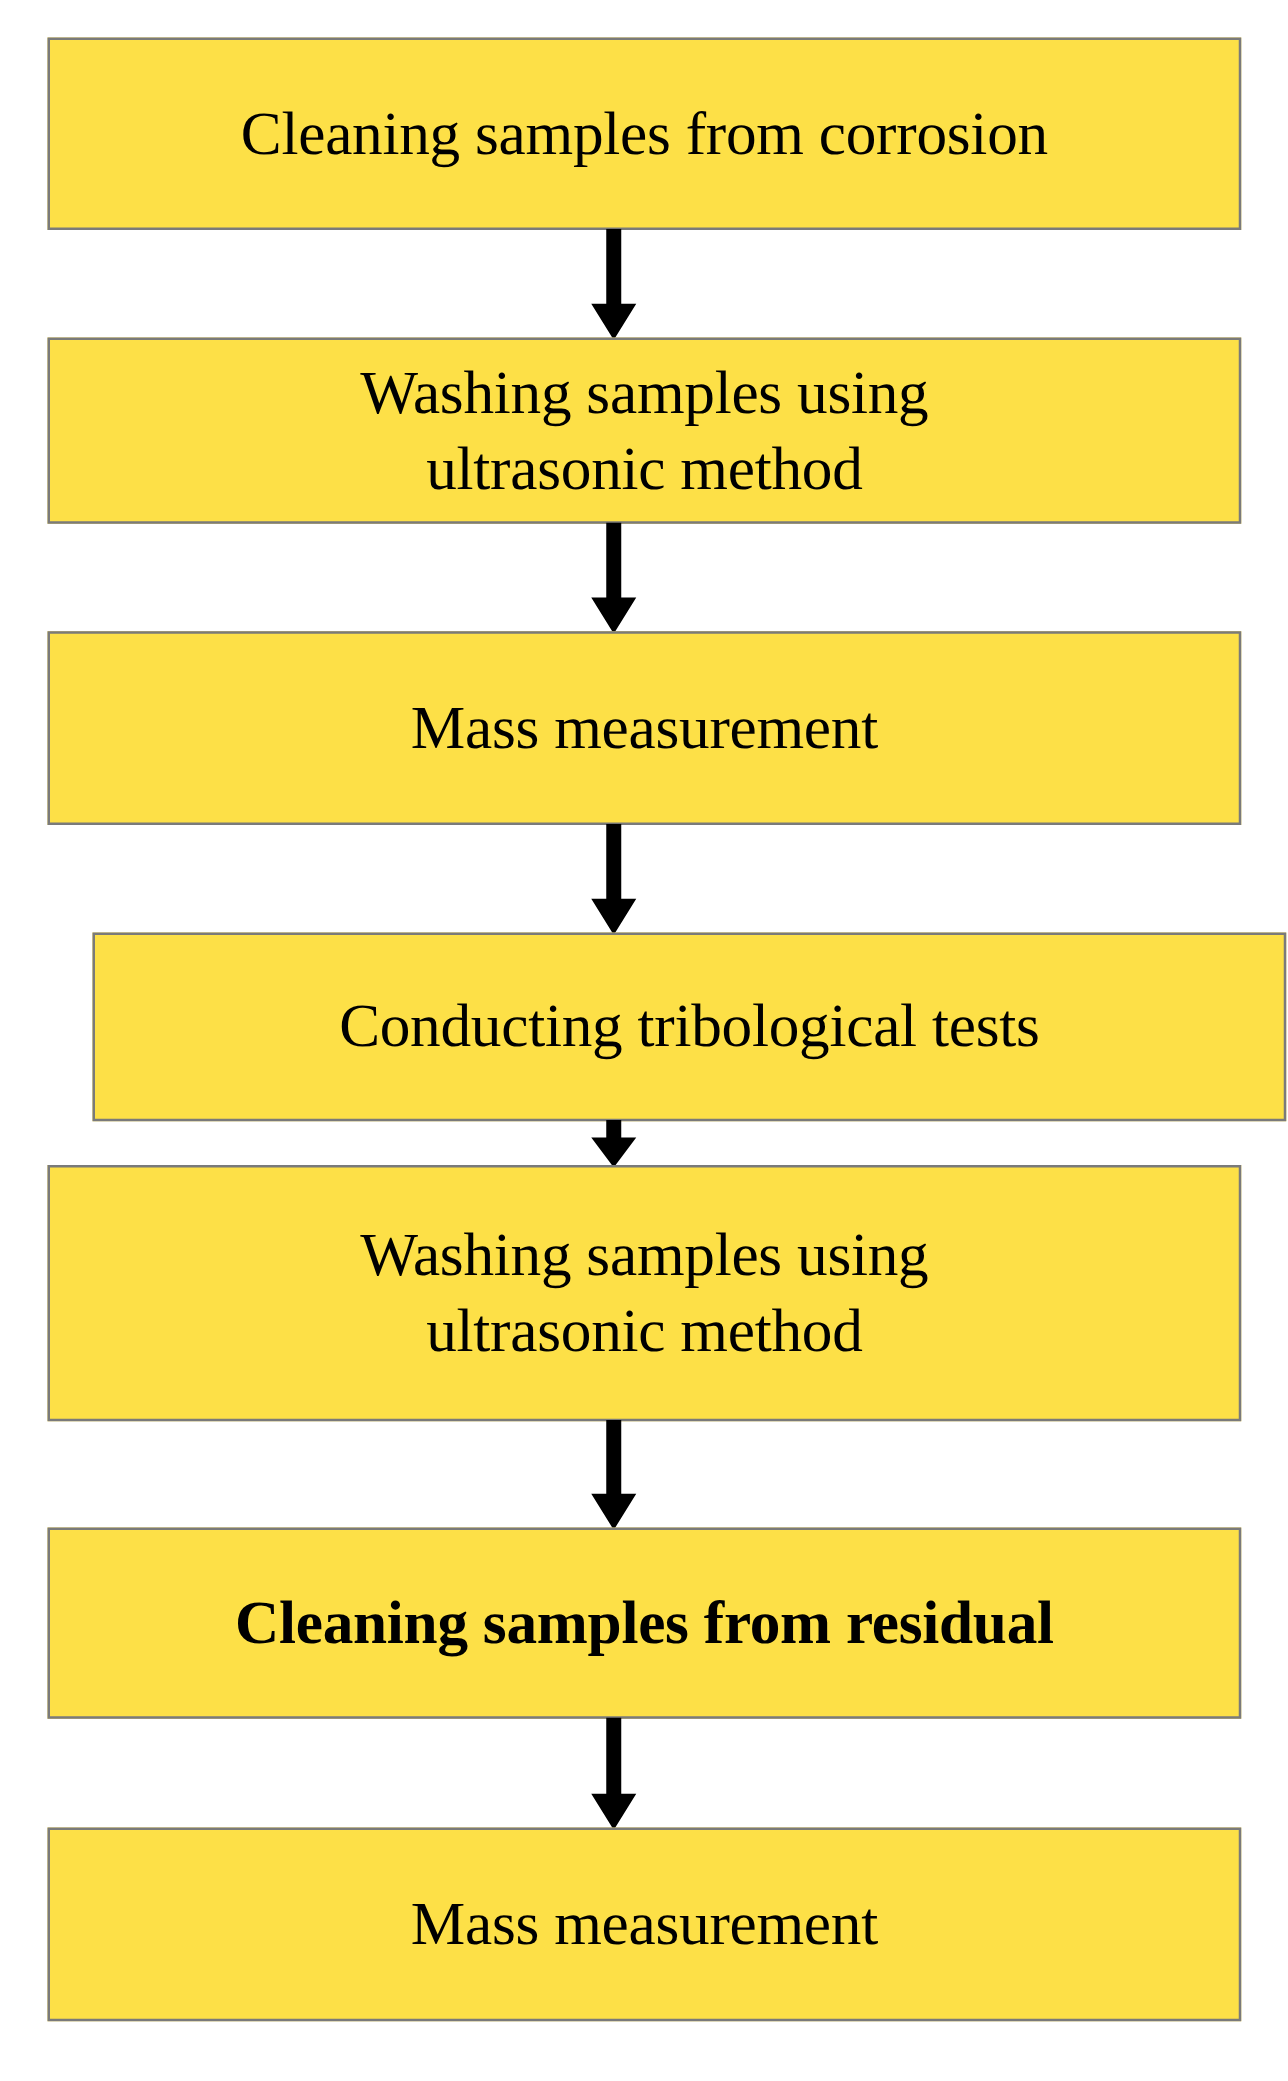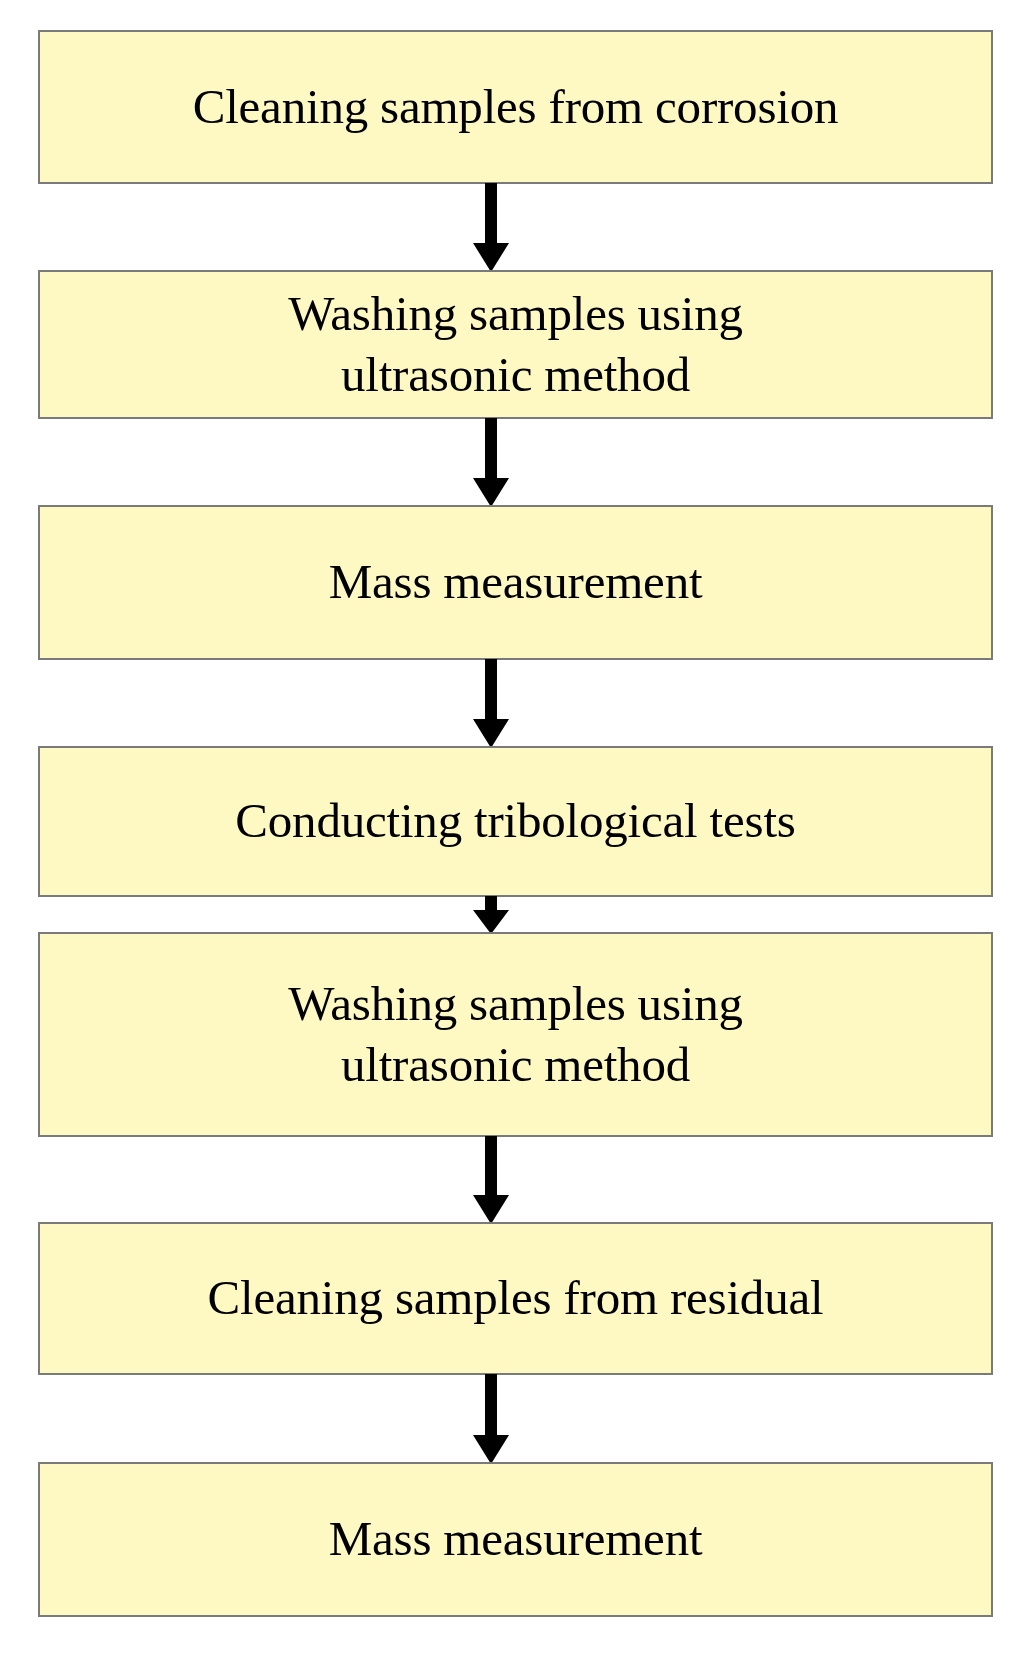--- a/index.html
+++ b/index.html
@@ -22,21 +22,21 @@
     width: 1030px;
     height: 1665px;
   }
 
   .node {
     position: absolute;
     left: 38px;
     width: 955px;
     box-sizing: border-box;
     border: 2px solid #7a7a7a;
-    background: #fef9c3;
+    background: #fde047;
     display: flex;
     align-items: center;
     justify-content: center;
     text-align: center;
     color: #000000;
     font-size: 49px;
     line-height: 1.24;
     letter-spacing: -0.2px;
     padding: 2px 14px;
   }
@@ -48,23 +48,23 @@
 
   .node .label .line {
     display: block;
     white-space: nowrap;
   }
 
   
   .n0 { top: 30px;   height: 154px; }
   .n1 { top: 270px;  height: 149px; }
   .n2 { top: 505px;  height: 155px; }
-  .n3 { top: 746px;  height: 151px; }
+  .n3 { top: 746px;  height: 151px; margin-left: 36px; }
   .n4 { top: 932px;  height: 205px; }
-  .n5 { top: 1222px; height: 153px; }
+  .n5 { top: 1222px; height: 153px; font-weight: bold; }
   .n6 { top: 1462px; height: 155px; }
 
   
   .arrow {
     position: absolute;
     left: 472px;
     width: 38px;
   }
   .arrow svg {
     display: block;

